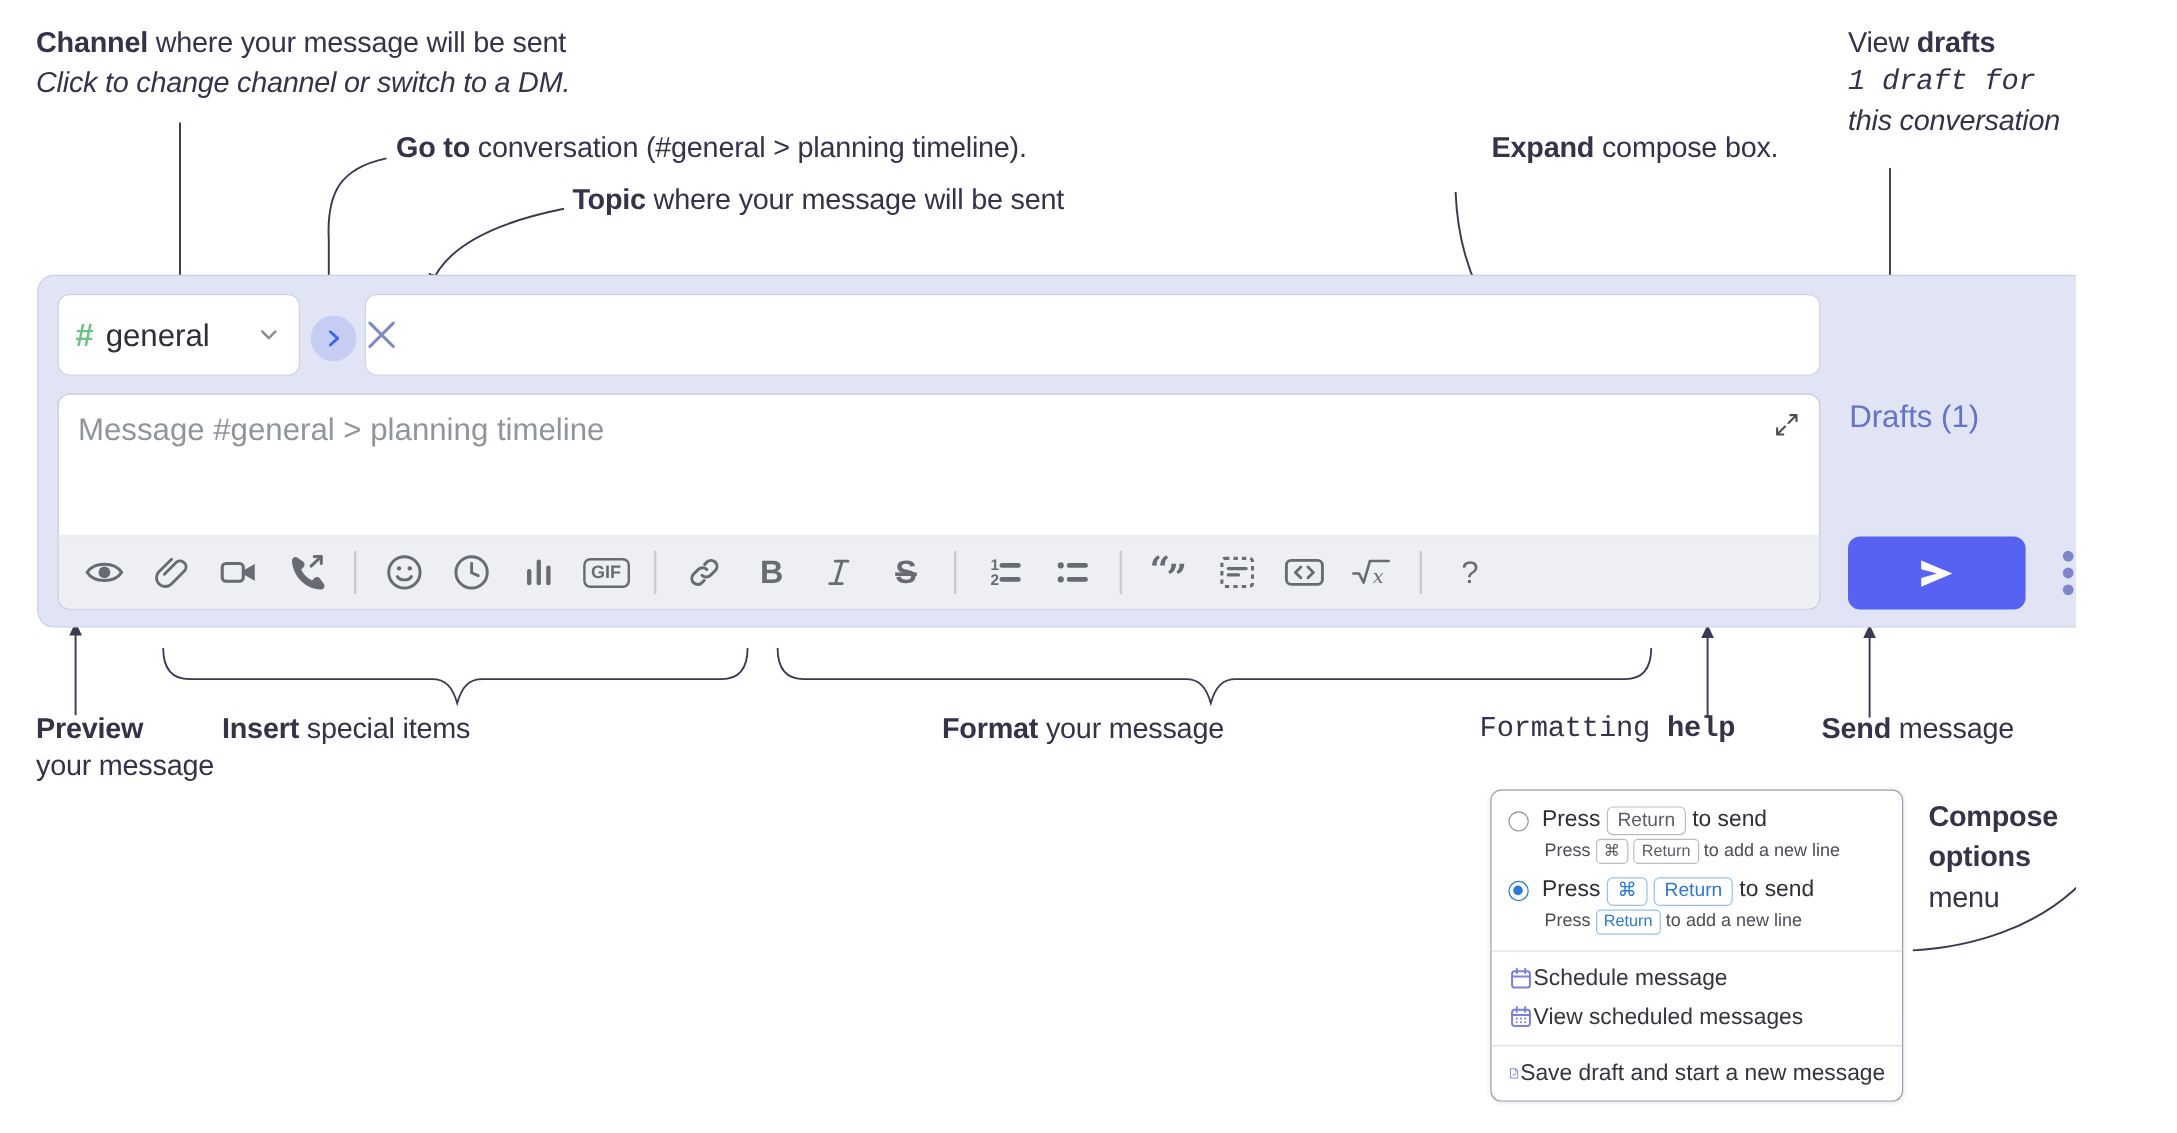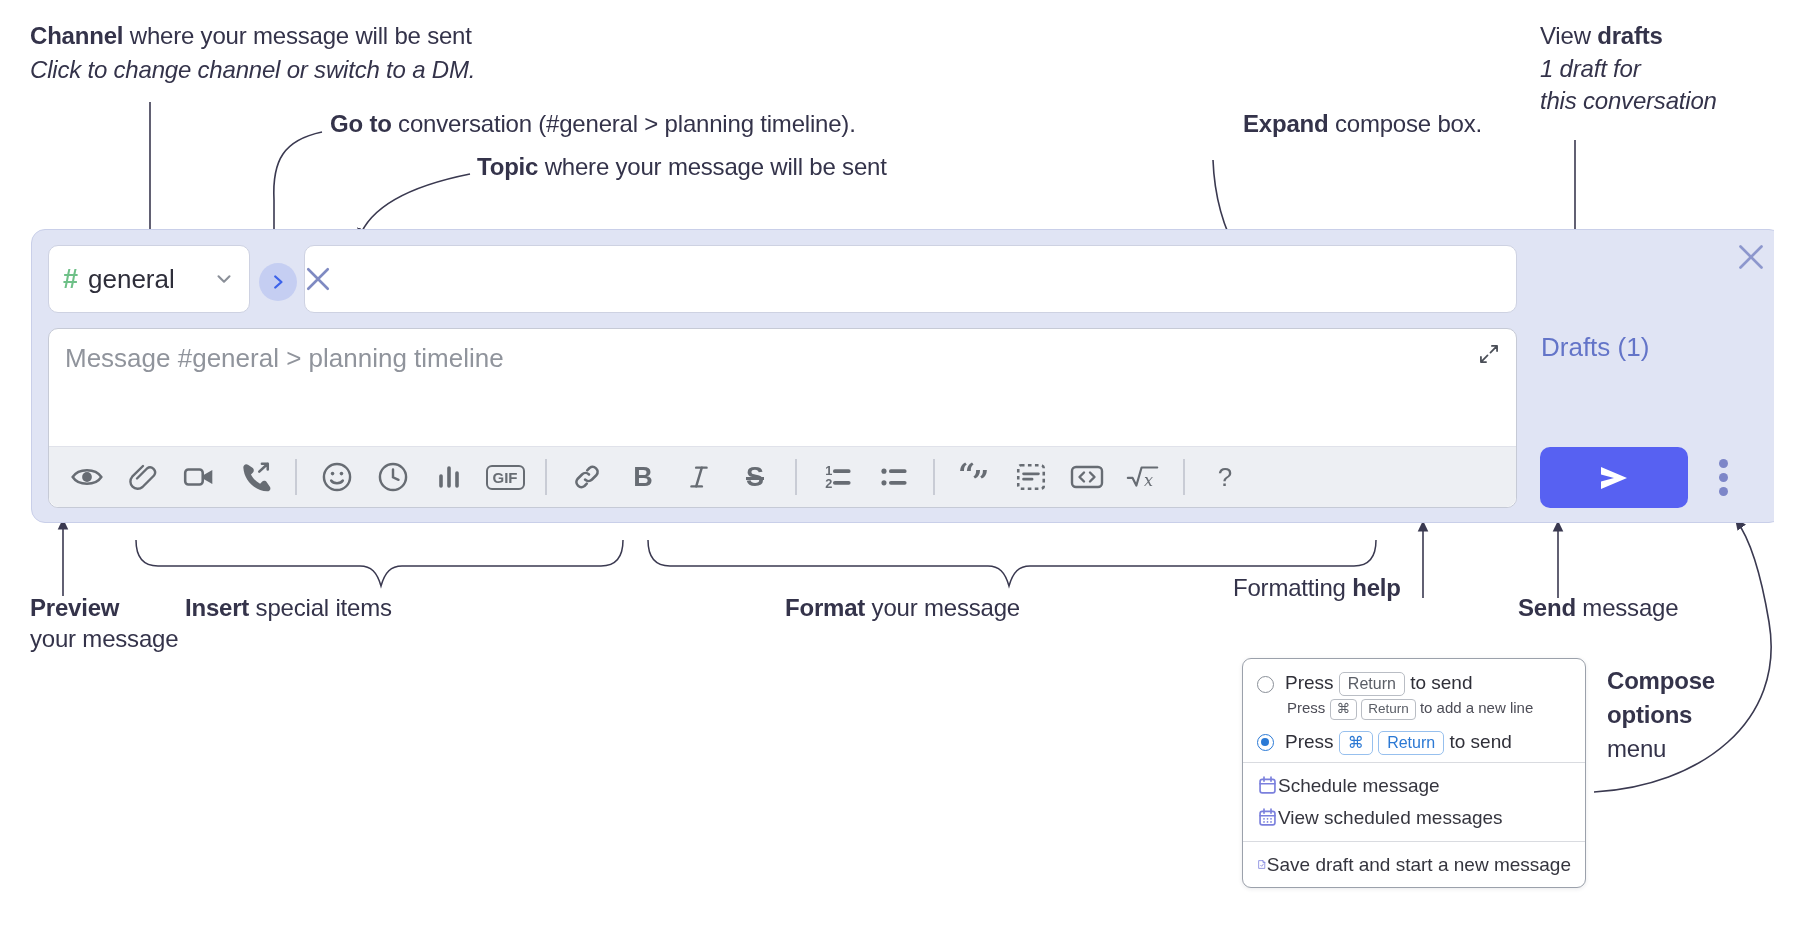--- a/index.html
+++ b/index.html
@@ -1,17 +1,17 @@
 <!DOCTYPE html>
 <html><head>
 <meta charset="utf-8">
 <style>
   html,body{margin:0;padding:0;background:#fff;}
   .stage{position:relative;width:1730px;height:944px;background:#fff;overflow:hidden;
-         font-family:"Liberation Sans","DejaVu Sans",sans-serif;color:#34334a;padding-left:44px;}
+         font-family:"Liberation Sans","DejaVu Sans",sans-serif;color:#34334a;}
   .abs{position:absolute;}
   .lbl{font-size:24px;line-height:31px;letter-spacing:-0.2px;white-space:nowrap;color:#34334a;}
   .b{font-weight:700;}
   .i{font-style:italic;}
   svg{display:block;}
   
   .compose{left:31px;top:229px;width:1752px;height:294px;background:#e0e4f4;
            border:1px solid #c9cfe9;border-radius:14px;box-sizing:border-box;}
   .pill{left:48px;top:245px;width:202px;height:68px;background:#fff;border:1px solid #ced2e2;
         border-radius:10px;box-sizing:border-box;display:flex;align-items:center;gap:10px;
@@ -97,21 +97,21 @@
       <path d="M648,540 C648,554 653,566 670,566 L988,566 C999,566 1005,572 1009,586 C1013,572 1019,566 1030,566 L1354,566 C1371,566 1376,554 1376,540"></path>
     </g>
   </svg>
 
   <div class="abs lbl" style="left:30px;top:20px;"><span class="b">Channel</span><span> where your message will be sent</span></div>
   <div class="abs lbl i" style="left:30px;top:54px;">Click to change channel or switch to a DM.</div>
   <div class="abs lbl" style="left:477px;top:151px;"><span class="b">Topic</span><span> where your message will be sent</span></div>
   <div class="abs lbl" style="left:330px;top:108px;"><span class="b">Go to</span><span> conversation (#general &gt; planning timeline).</span></div>
   <div class="abs lbl" style="left:1243px;top:108px;"><span class="b">Expand</span><span> compose box.</span></div>
   <div class="abs lbl" style="left:1540px;top:20px;"><span>View </span><span class="b">drafts</span></div>
-  <div class="abs lbl i" style="left:1540px;top:53px;">1 draft for</div>
+  <div class="abs lbl i" style="left:1540px;top:53px;font-family:Liberation Mono, monospace;">1 draft for</div>
   <div class="abs lbl i" style="left:1540px;top:85px;">this conversation</div>
 
   <div class="abs compose"></div>
 
   <div class="abs pill">
     <span class="hash">#</span>
     <span class="chname">general</span>
     <span>
       <svg width="22" height="22" viewBox="0 0 32 32" fill="none" stroke="#8a8f98" stroke-width="3" stroke-linecap="round" stroke-linejoin="round">
           <path d="M8,12 L16,20 L24,12"></path>
@@ -274,34 +274,35 @@
 
   <div class="abs ellipsis">
       <i></i>
       <i></i>
       <i></i>
     </div>
 
   <div class="abs lbl" style="left:30px;top:592px;"><span class="b">Preview</span><br><span>your message</span></div>
   <div class="abs lbl" style="left:185px;top:592px;"><span class="b">Insert</span><span> special items</span></div>
   <div class="abs lbl" style="left:785px;top:592px;"><span class="b">Format</span><span> your message</span></div>
-  <div class="abs lbl" style="left:1233px;top:572px;"><span>Formatting </span><span class="b">help</span></div>
+  <div class="abs lbl" style="left:1233px;top:592px;font-family:Liberation Mono, monospace;"><span>Formatting </span><span class="b">help</span></div>
   <div class="abs lbl" style="left:1518px;top:592px;"><span class="b">Send</span><span> message</span></div>
   <div class="abs lbl" style="left:1607px;top:664px;line-height:34px;"><span class="b">Compose</span><br><span class="b">options</span><br><span>menu</span></div>
 
   <div class="abs menu">
     <div class="opt">
       <span class="radio"></span>
       <span><span>Press</span> <kbd class="key">Return</kbd> <span>to send</span></span>
     </div>
     <div class="msub"><span>Press</span> <kbd class="key sm">⌘</kbd> <kbd class="key sm">Return</kbd> <span>to add a new line</span></div>
     <div class="opt">
       <span class="radio sel"></span>
       <span><span>Press</span> <kbd class="key blue">⌘</kbd> <kbd class="key blue">Return</kbd> <span>to send</span></span>
     </div>
+    <div class="msub"><span>Press</span> <kbd class="key sm blue">Return</kbd> <span>to add a new line</span></div>
     <div class="mdiv"></div>
     <div class="mitem">
       <svg width="21" height="21" viewBox="0 0 24 24" fill="none" stroke="#7b80dd" stroke-width="1.9" stroke-linecap="round">
           <rect x="3.5" y="5" width="17" height="15.5" rx="2.5"></rect>
           <path d="M8,2.5 V7 M16,2.5 V7 M3.5,10 H20.5"></path>
         </svg>
       <span>Schedule message</span>
     </div>
     <div class="mitem">
       <svg width="21" height="21" viewBox="0 0 24 24" fill="none" stroke="#7b80dd" stroke-width="1.9" stroke-linecap="round">

